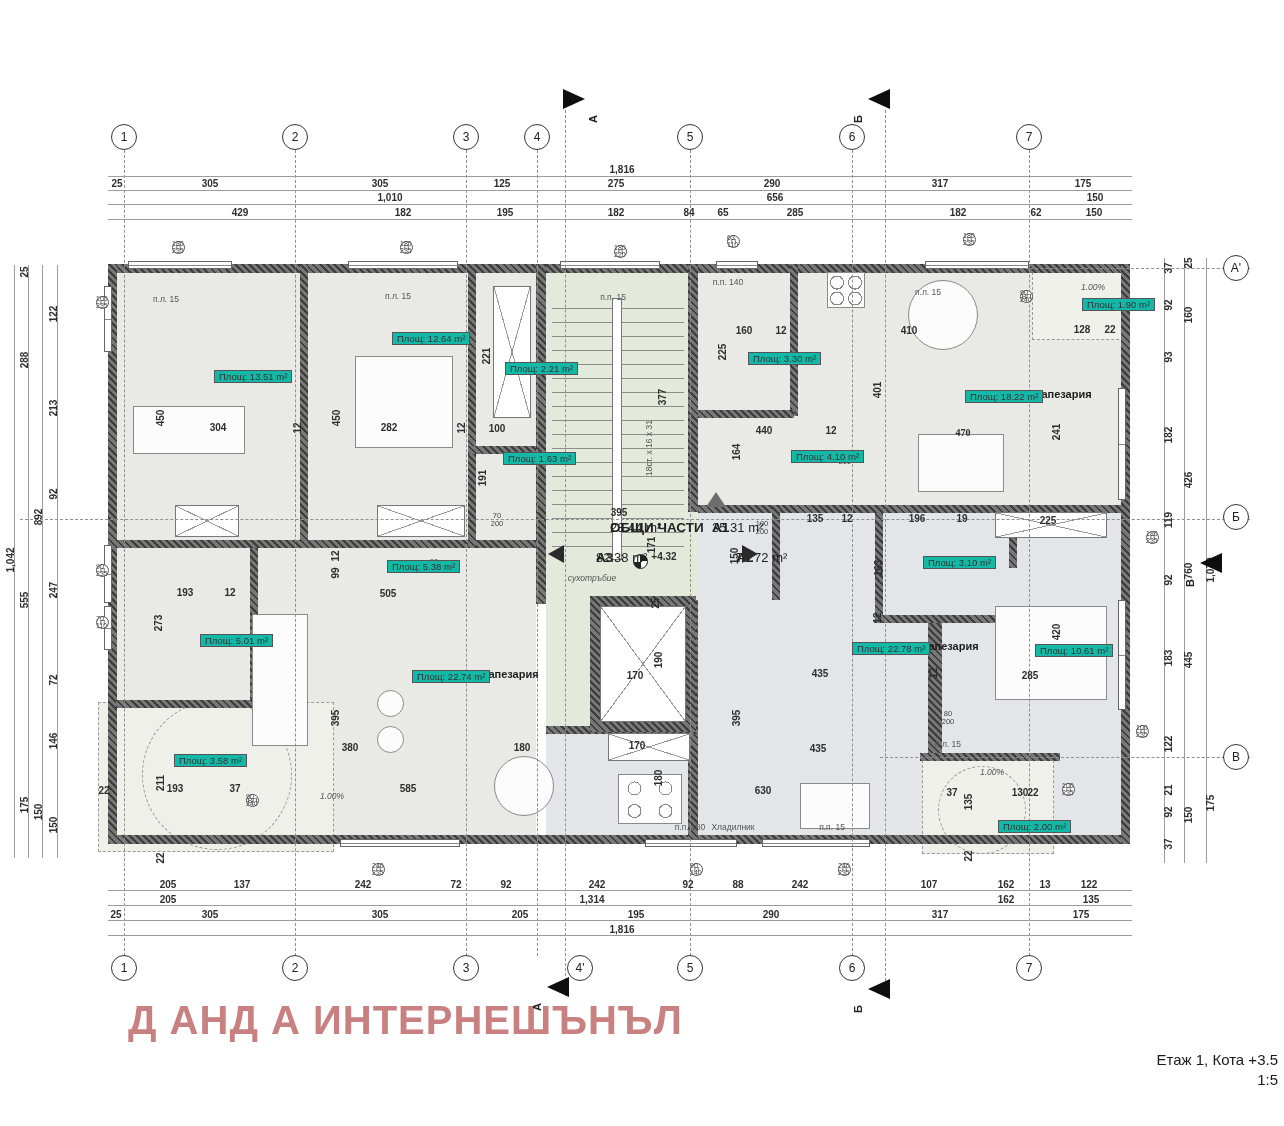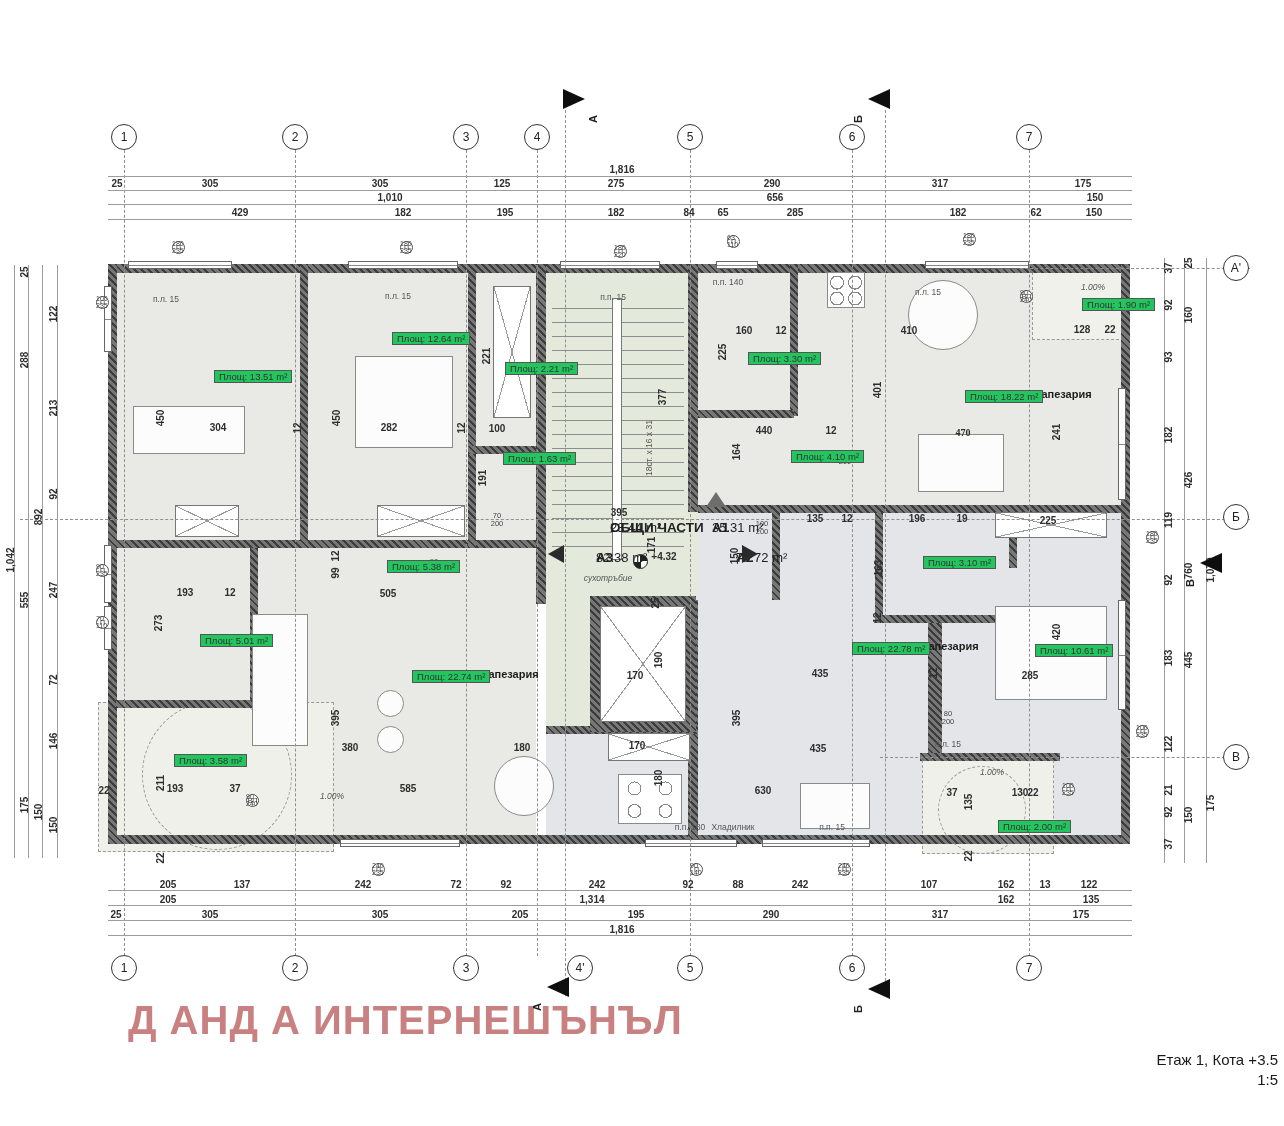--- a/index.html
+++ b/index.html
@@ -31,21 +31,21 @@
   .vgrid{width:0;border-left:1px dashed #8f8f8f;}
   .hgrid{height:0;border-top:1px dashed #8f8f8f;}
   .hline{height:1px;background:#9c9c9c;}
   .vline{width:1px;background:#9c9c9c;}
   
   .dim{transform:translate(-50%,-50%);font-size:10px;font-weight:bold;color:#2e2e2e;white-space:nowrap;}
   .gc{transform:translate(-50%,-50%);width:26px;height:26px;border:1px solid #333;border-radius:50%;
       background:#fff;font-size:12px;display:flex;align-items:center;justify-content:center;}
   .room{transform:translate(-50%,0);text-align:center;white-space:nowrap;}
   .room .rn{position:static;display:block;font-weight:bold;font-size:11px;color:#1c1c1c;}
-  .room .ra{position:static;display:inline-block;margin-top:2px;border:1px solid #555;background:#22c55e;
+  .room .ra{position:static;display:inline-block;margin-top:2px;border:1px solid #555;background:#14b8a6;
             font-size:9.5px;padding:0 4px;color:#333;}
   .sum{transform:translate(-50%,0);text-align:center;white-space:nowrap;}
   .sum .sc{position:static;display:block;font-weight:bold;font-size:13.5px;}
   .sum .sa{position:static;display:block;font-size:13px;}
   .note{transform:translate(-50%,-50%);font-size:8.5px;color:#555;white-space:nowrap;}
   .note.it{font-style:italic;}
   .door{transform:translate(-50%,-50%);font-size:7.5px;color:#444;text-align:center;line-height:1.1;white-space:pre-line;}
   .mk{transform:translate(-50%,-50%);display:flex;align-items:center;gap:1px;}
   .mk .c{position:static;width:13px;height:13px;border:1px solid #555;border-radius:50%;background:#fff;
          font-size:7px;display:flex;align-items:center;justify-content:center;color:#333;flex:none;}
@@ -313,21 +313,21 @@
     <div class="dim" style="left: 160px; top: 783px; transform: translate(-50%, -50%) rotate(-90deg);">211</div>
     <div class="dim" style="left: 175px; top: 788px;">193</div>
     <div class="dim" style="left: 235px; top: 788px;">37</div>
     <div class="dim" style="left: 104px; top: 790px;">22</div>
     <div class="dim" style="left: 160px; top: 858px; transform: translate(-50%, -50%) rotate(-90deg);">22</div>
     <div class="dim" style="left: 952px; top: 792px;">37</div>
     <div class="dim" style="left: 1020px; top: 792px;">130</div>
     <div class="dim" style="left: 1033px; top: 792px;">22</div>
     <div class="dim" style="left: 968px; top: 802px; transform: translate(-50%, -50%) rotate(-90deg);">135</div>
     <div class="dim" style="left: 968px; top: 856px; transform: translate(-50%, -50%) rotate(-90deg);">22</div>
-    <div class="note it" style="left: 608px; top: 578px;">сухотръбие</div>
+    <div class="note it" style="left: 592px; top: 578px;">сухотръбие</div>
     <div class="note" style="left: 649px; top: 448px; transform: translate(-50%, -50%) rotate(-90deg);">18ст. x 16 x 31</div>
     <div class="note it" style="left: 1093px; top: 287px;">1.00%</div>
     <div class="note it" style="left: 332px; top: 796px;">1.00%</div>
     <div class="note it" style="left: 992px; top: 772px;">1.00%</div>
     <div class="note" style="left: 166px; top: 299px;">п.л. 15</div>
     <div class="note" style="left: 398px; top: 296px;">п.л. 15</div>
     <div class="note" style="left: 928px; top: 292px;">п.л. 15</div>
     <div class="note" style="left: 613px; top: 297px;">п.п. 15</div>
     <div class="note" style="left: 832px; top: 827px;">п.п. 15</div>
     <div class="note" style="left: 948px; top: 744px;">п.л. 15</div>

